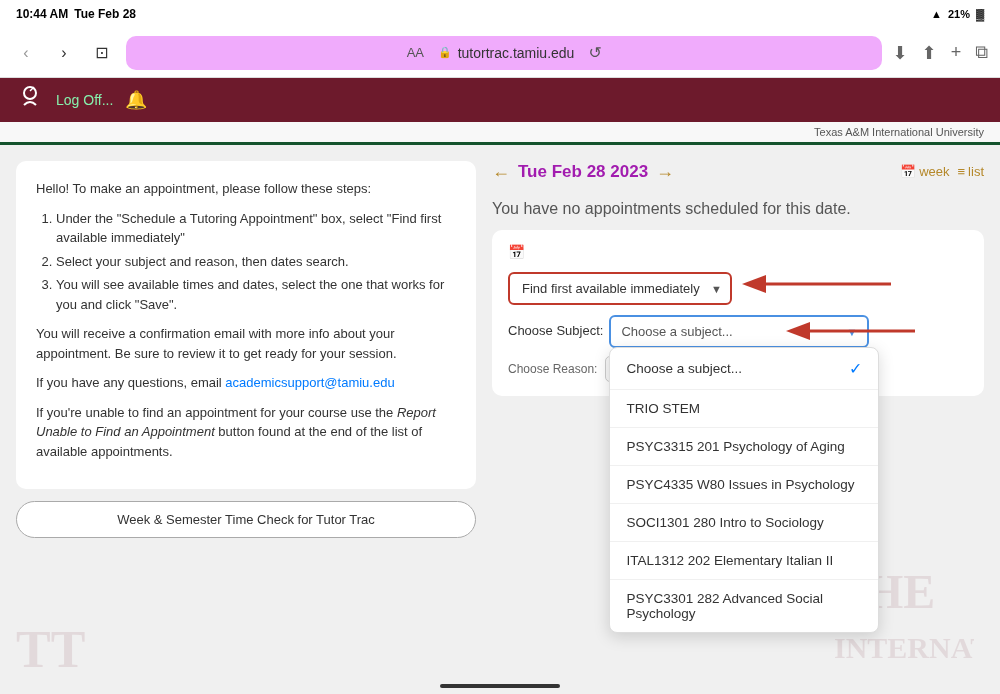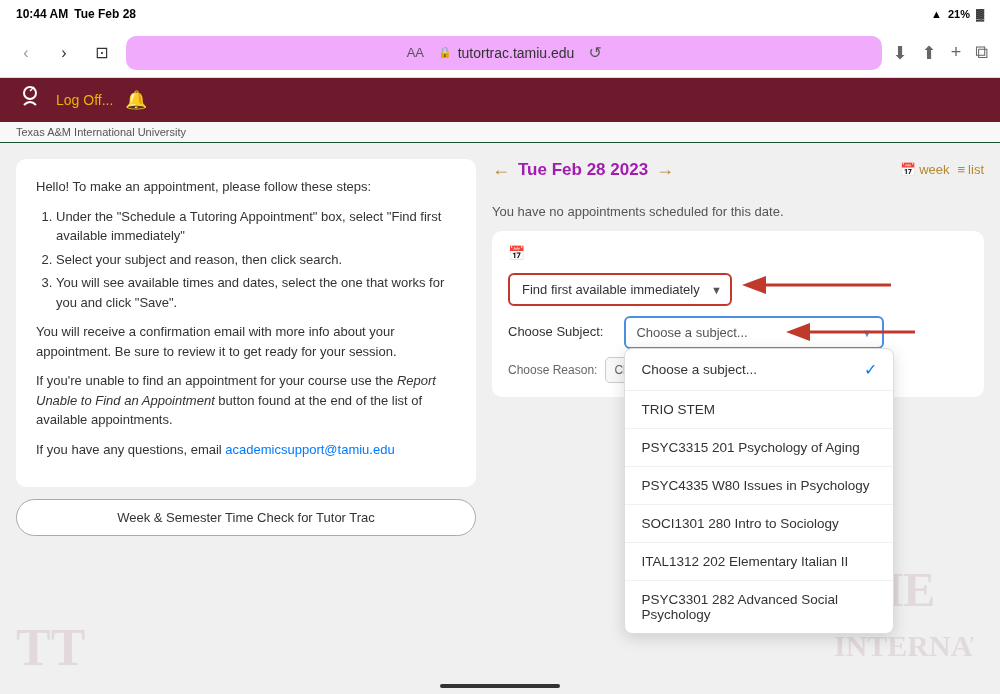--- a/index.html
+++ b/index.html
@@ -61,29 +61,29 @@
     
     .app-header {
       background: #6d1a2c;
       height: 44px;
       display: flex;
       align-items: center;
       padding: 0 16px;
       gap: 12px;
     }
     .app-header-logo { color: #fff; font-size: 22px; }
-    .app-header-logoff { color: #eab308; font-size: 14px; cursor: pointer; }
+    .app-header-logoff { color: #86efac; font-size: 14px; cursor: pointer; }
     .app-header-bell { color: #fff; font-size: 18px; cursor: pointer; }
 
     
     .university-bar {
       background: #f8f8f8;
-      border-bottom: 1px solid #14532d;
+      border-bottom: 3px solid #14532d;
       padding: 4px 16px;
-      text-align: left;
+      text-align: right;
       font-size: 11px;
       color: #555;
     }
 
     
     .main-content {
       display: flex;
       padding: 16px;
       gap: 16px;
       height: calc(694px - 28px - 50px - 44px - 24px);
@@ -136,21 +136,21 @@
     .date-nav {
       display: flex;
       align-items: center;
       gap: 8px;
     }
     .date-nav-arrow { color: #b5882a; font-size: 18px; cursor: pointer; }
     .date-nav-title { font-size: 17px; font-weight: 600; color: #a21caf; }
     .date-nav-views { margin-left: auto; display: flex; gap: 8px; }
     .view-btn { color: #b5882a; font-size: 13px; cursor: pointer; display: flex; align-items: center; gap: 3px; }
 
-    .no-appointments { font-size: 13px; color: #555; margin-top: 12px; }
+    .no-appointments { font-size: 16px; color: #555; margin-top: 6px; }
 
     
     .schedule-card {
       background: #fff;
       border-radius: 10px;
       padding: 14px 16px;
       position: relative;
     }
     .schedule-title {
       font-size: 14px;
@@ -253,26 +253,26 @@
 </div>
 
 <div class="main-content">
 
   <div class="left-panel">
 
     <div class="instructions-card">
       <p>Hello! To make an appointment, please follow these steps:</p>
       <ol>
         <li>Under the "Schedule a Tutoring Appointment" box, select "Find first available immediately"</li>
-        <li>Select your subject and reason, then click search.</li>
+        <li>Select your subject and reason, then dates search.</li>
         <li>You will see available times and dates, select the one that works for you and click "Save".</li>
       </ol>
       <p>You will receive a confirmation email with more info about your appointment. Be sure to review it to get ready for your session.</p>
+      <p>If you have any questions, email <a class="email-link" href="#">academicsupport@tamiu.edu</a></p>
       <p>If you're unable to find an appointment for your course use the <span class="report-link">Report Unable to Find an Appointment</span> button found at the end of the list of available appointments.</p>
-      <p>If you have any questions, email <a class="email-link" href="#">academicsupport@tamiu.edu</a></p>
     </div>
 
     <div class="week-check-btn">Week &amp; Semester Time Check for Tutor Trac</div>
 
     <div style="position:relative; margin-top: auto; height: 80px; overflow: hidden; opacity: 0.1;">
       <svg width="120" height="80" viewBox="0 0 120 80" fill="#6d1a2c">
         <text x="0" y="70" font-size="52" font-weight="900" font-family="serif">TT</text>
       </svg>
     </div>
 
@@ -313,21 +313,21 @@
         <svg style="position: absolute; left: 228px; top: -4px;" width="160" height="32">
           <defs>
             <marker id="arrowhead1" markerWidth="8" markerHeight="8" refX="6" refY="3" orient="auto">
               <polygon points="0 0, 8 3, 0 6" fill="#c0392b"></polygon>
             </marker>
           </defs>
           <line x1="155" y1="16" x2="12" y2="16" stroke="#c0392b" stroke-width="3" marker-end="url(#arrowhead1)"></line>
         </svg>
       </div>
 
-      <div style="display: flex; align-items: flex-start; gap: 21px; margin-bottom: 8px; position: relative;">
+      <div style="display: flex; align-items: flex-start; gap: 6px; margin-bottom: 8px; position: relative;">
         <span style="font-size: 13px; color: #333; white-space: nowrap; margin-top: 8px;">Choose Subject:</span>
         <div style="position: relative;">
 
           <div style="display: flex; align-items: center; border: 2px solid #4a90e2; border-radius: 6px; background: #fff; padding: 7px 10px; width: 260px; cursor: pointer; font-size: 13px; color: #555;">
             <span style="flex: 1;">Choose a subject...</span>
             <span style="font-size: 11px; color: #4a90e2; font-weight: bold;">▼</span>
           </div>
 
           <div class="subject-dropdown">
             <div class="dropdown-item selected">

